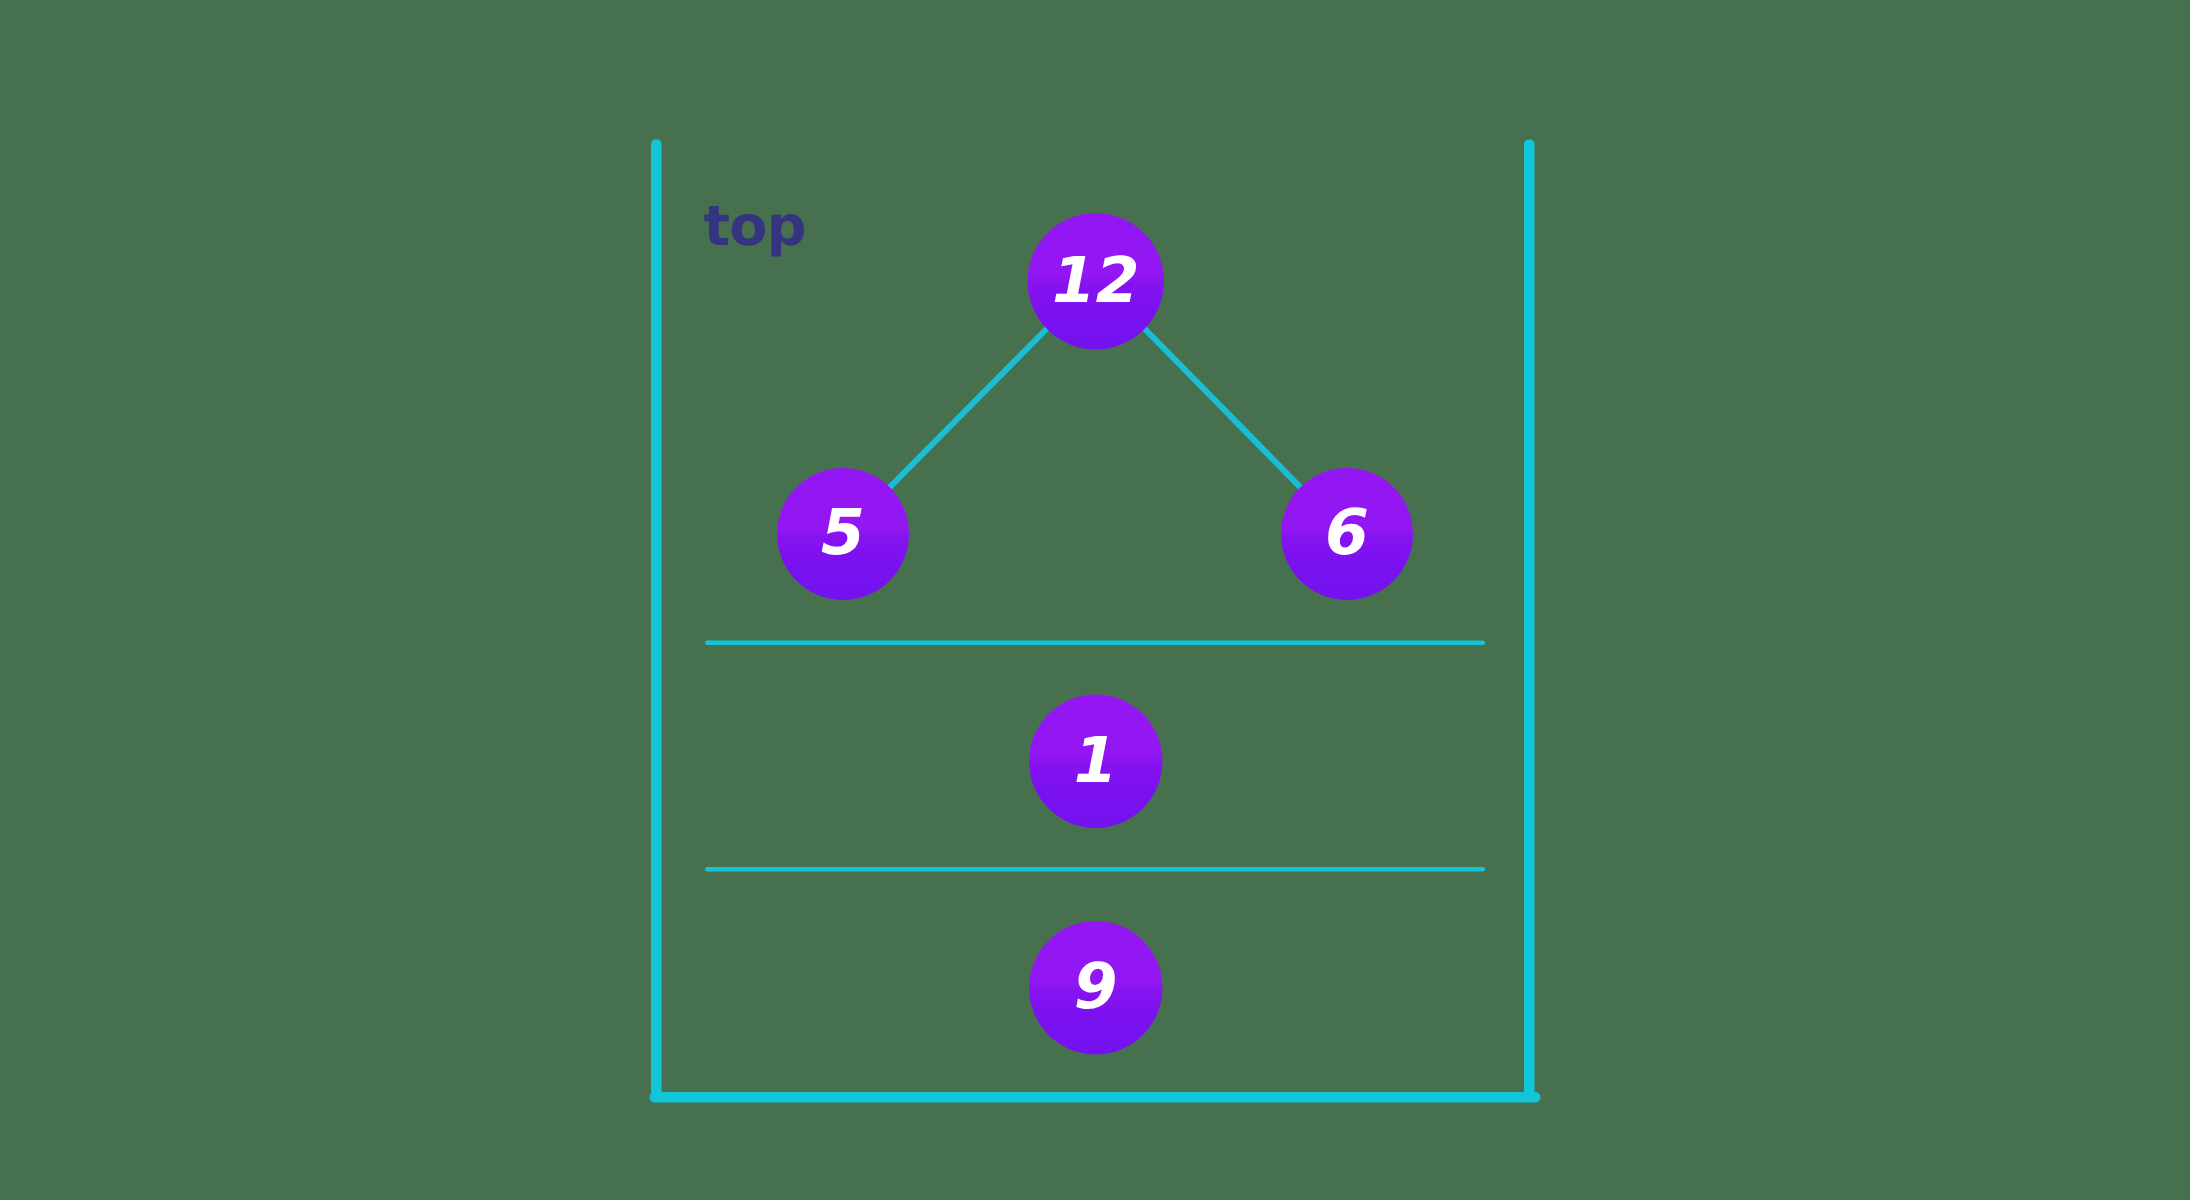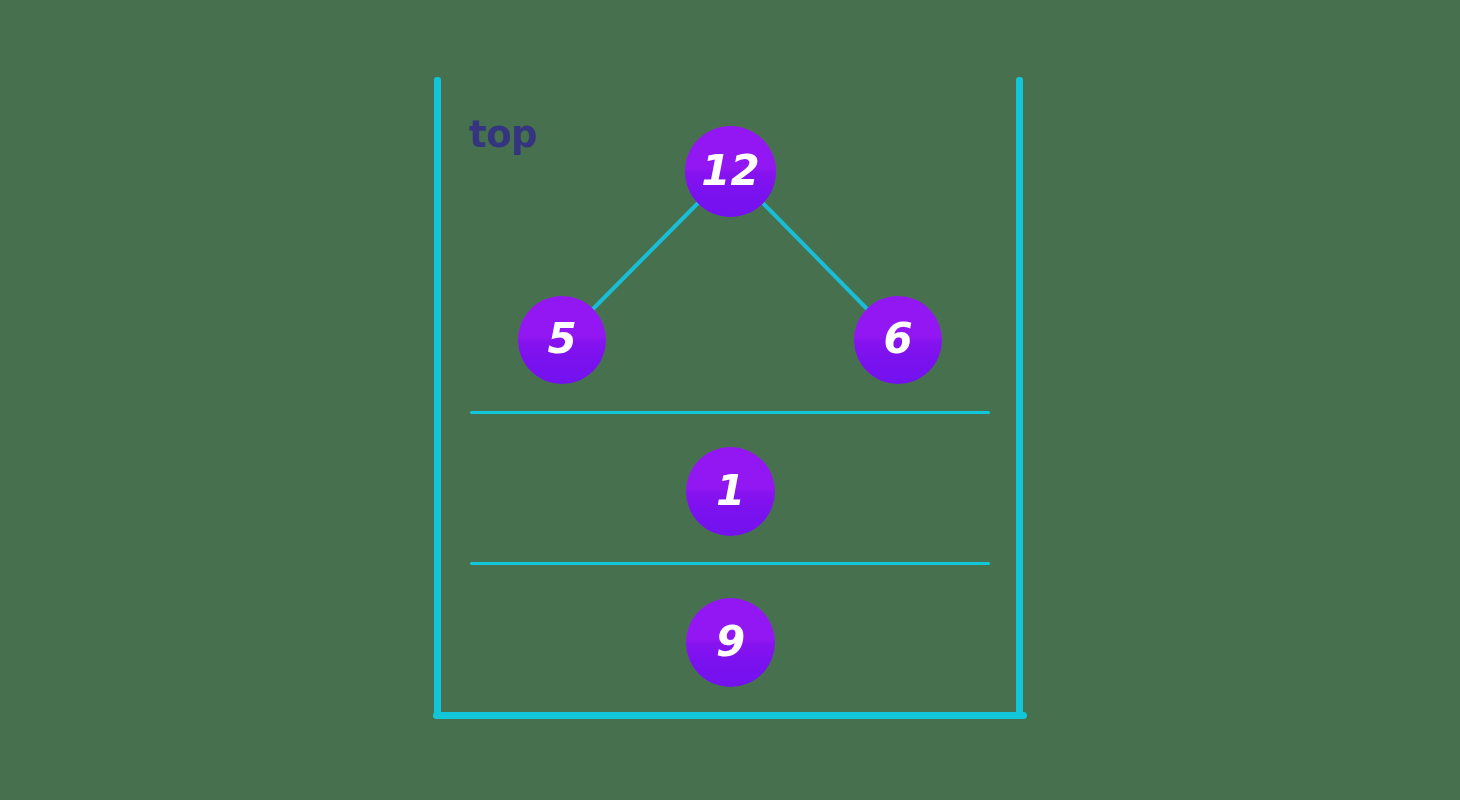--- a/index.html
+++ b/index.html
@@ -12,20 +12,21 @@
     height: 800px;
     background: #47714e;
     font-family: "DejaVu Sans", sans-serif;
     overflow: hidden;
   }
 
   #canvas {
     position: relative;
     width: 1460px;
     height: 576px;
+    margin-top: 16px;
   }
 
   
   .stack-wall {
     position: absolute;
     background: #11c6d8;
     border-radius: 3px;
   }
   .stack-wall-left {
     left: 434px;

